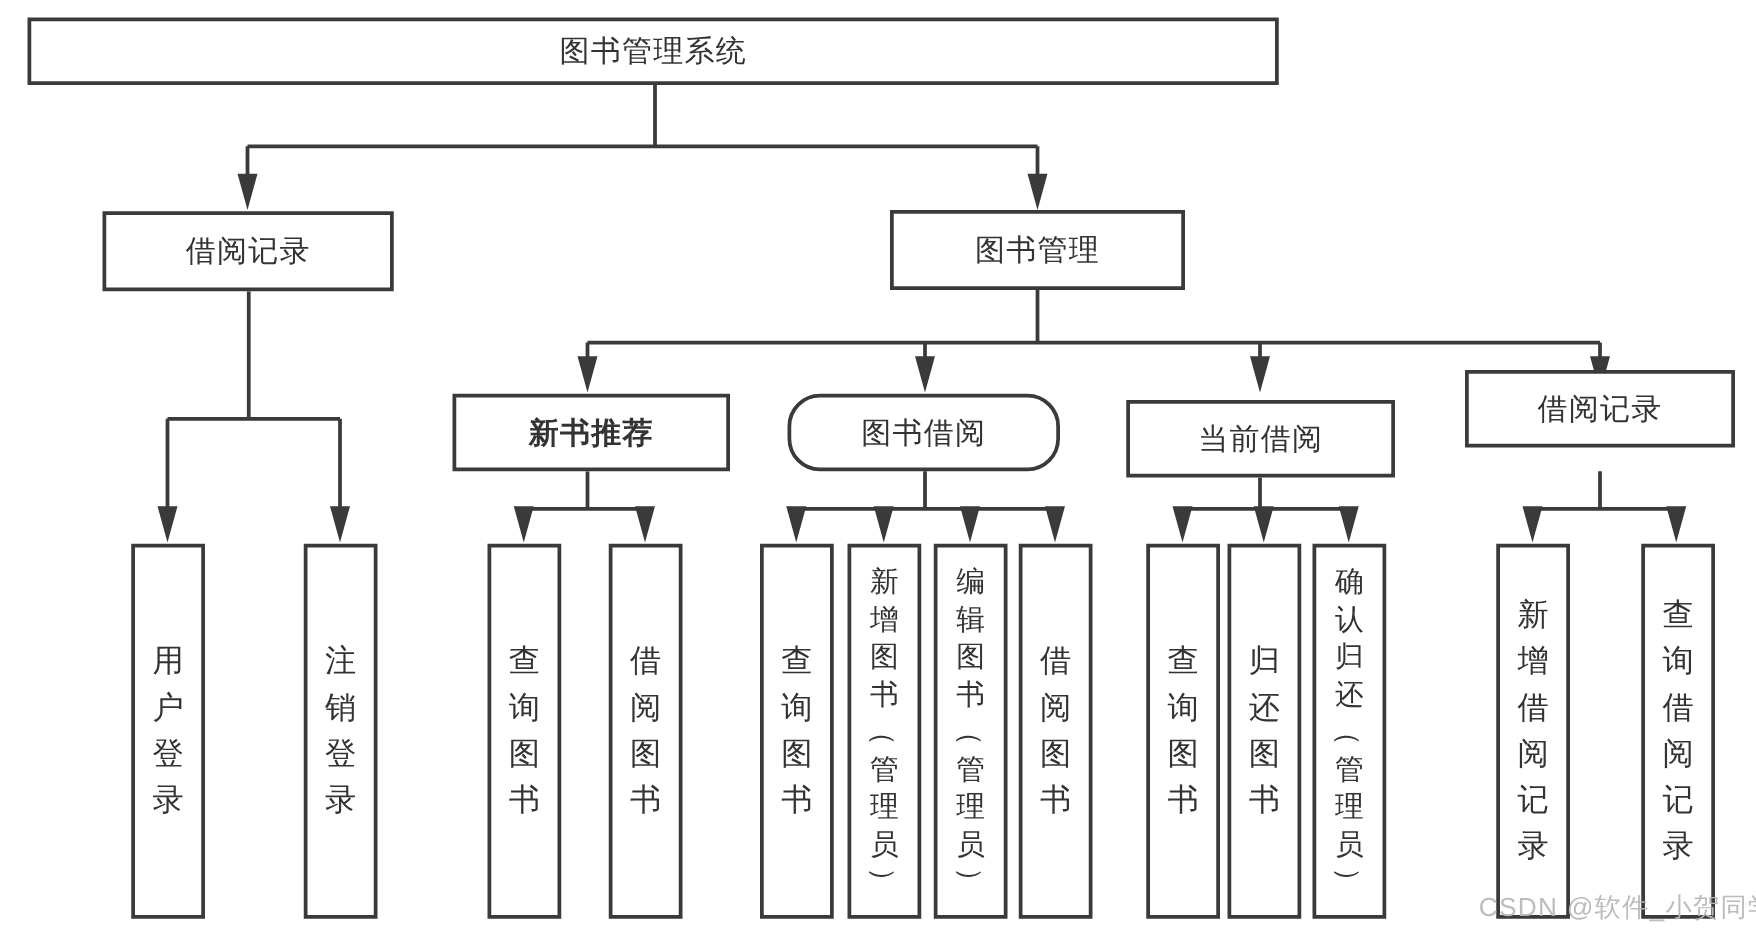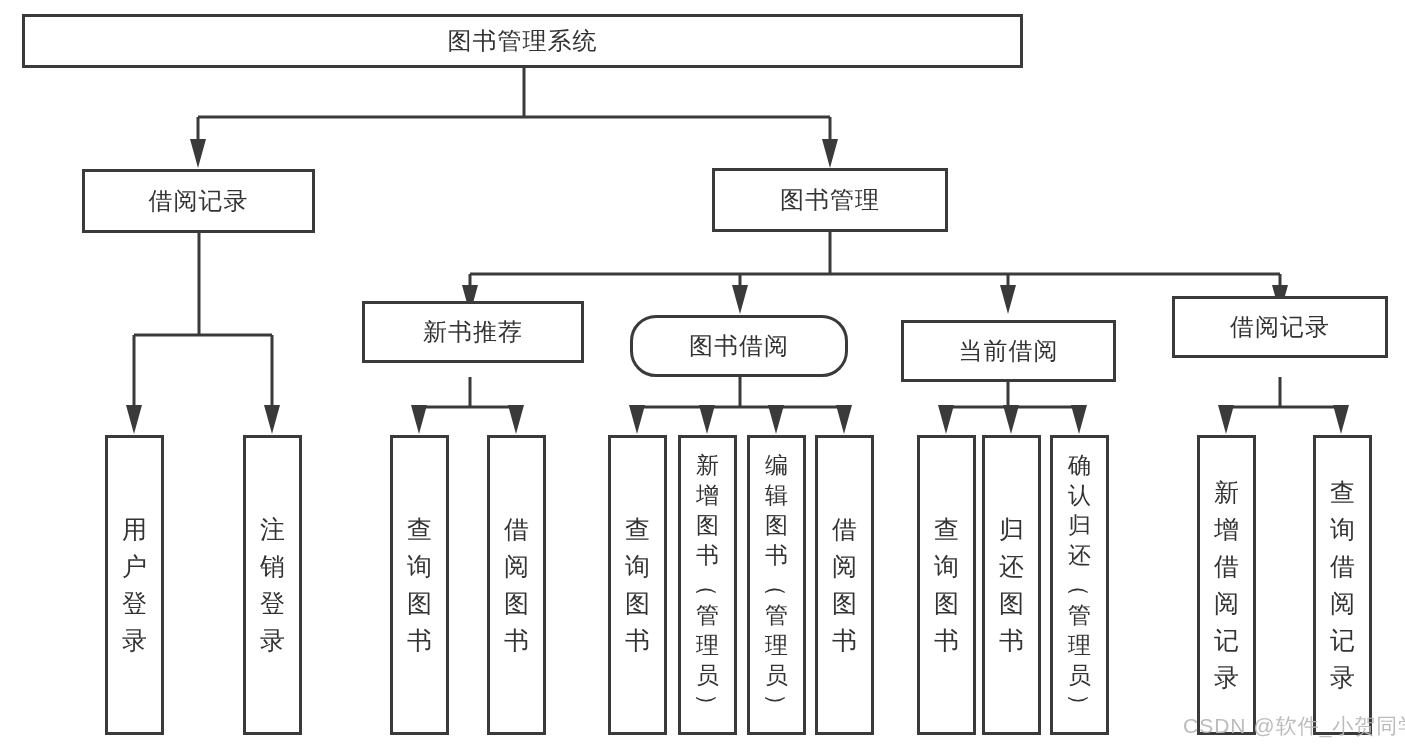--- a/index.html
+++ b/index.html
@@ -61,21 +61,21 @@
     <span class="h-label">图书管理系统</span>
   </div>
 
   <div class="box" style="left:82px;top:169px;width:233px;height:64px;">
     <span class="h-label">借阅记录</span>
   </div>
   <div class="box" style="left:712px;top:168px;width:236px;height:64px;font-family:Liberation Serif, serif;">
     <span class="h-label">图书管理</span>
   </div>
 
-  <div class="box" style="left:362px;top:301px;width:222px;height:62px;">
+  <div class="box" style="left:362px;top:315px;width:222px;height:62px;font-weight:bold;">
     <span class="h-label">新书推荐</span>
   </div>
   <div class="box" style="left:630px;top:315px;width:218px;height:62px;border-radius:26px;">
     <span class="h-label">图书借阅</span>
   </div>
   <div class="box" style="left:901px;top:320px;width:215px;height:62px;">
     <span class="h-label">当前借阅</span>
   </div>
   <div class="box" style="left:1172px;top:296px;width:216px;height:62px;">
     <span class="h-label">借阅记录</span>

